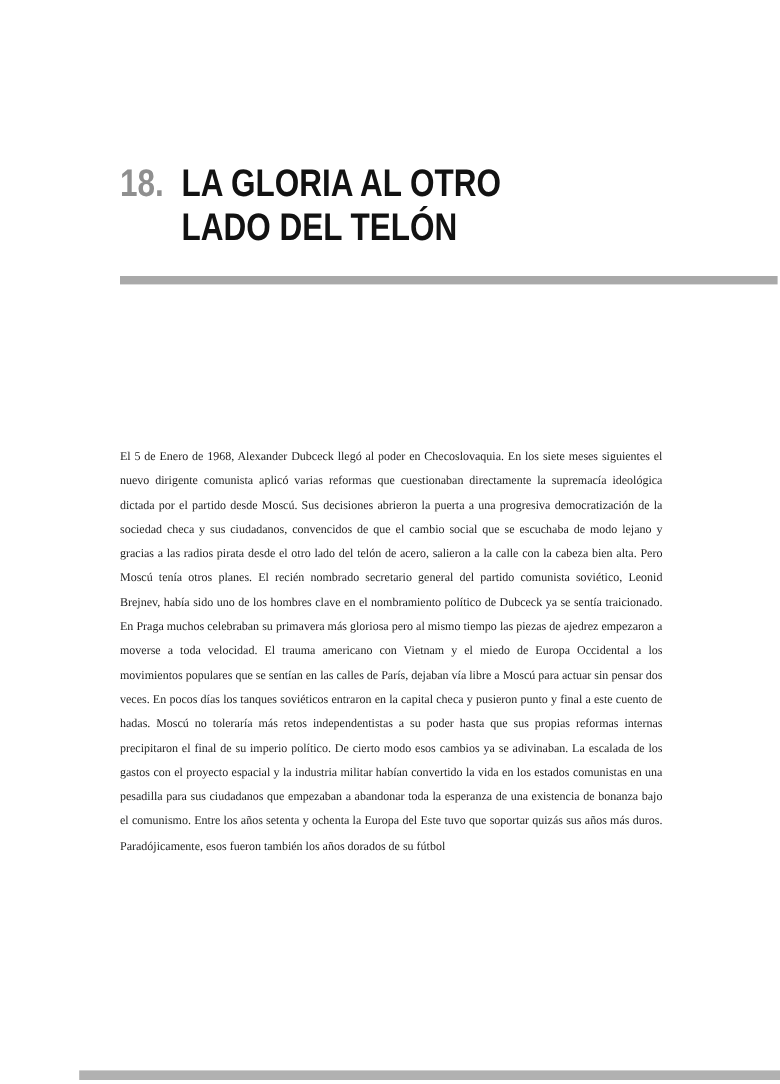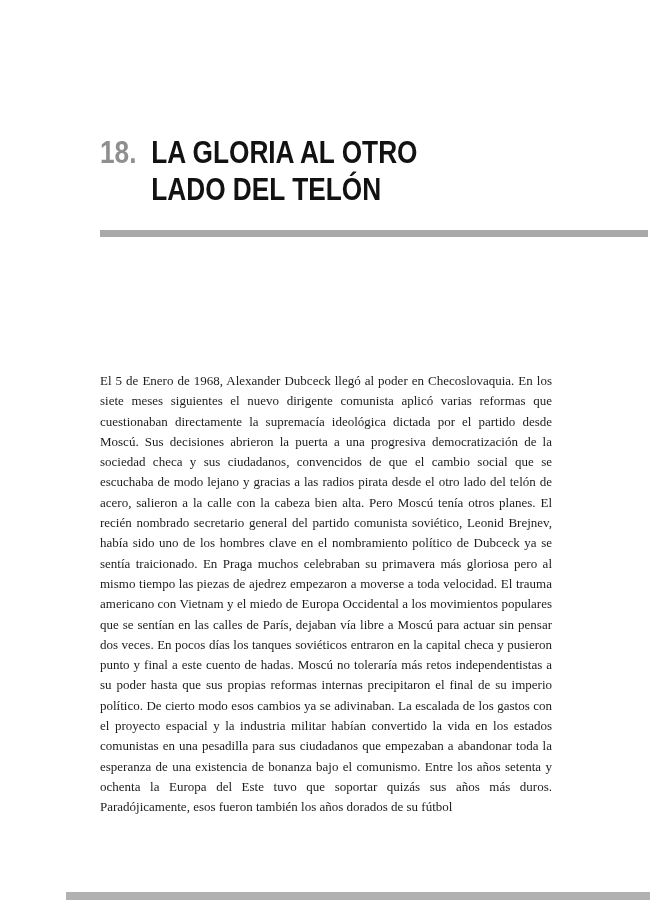--- a/index.html
+++ b/index.html
@@ -50,21 +50,21 @@
     height: 7px;
     background: #a9a9a9;
   }
 
   
   .body-text {
     position: absolute;
     left: 100px;
     top: 371px;
     width: 452px;
-    font-size: 13px;
+    font-size: 10px;
     line-height: 20.3px;
     color: #1c1c1c;
     text-align: justify;
     hyphens: auto;
     -webkit-hyphens: auto;
   }
 
   
   .footer-bar {
     position: absolute;

